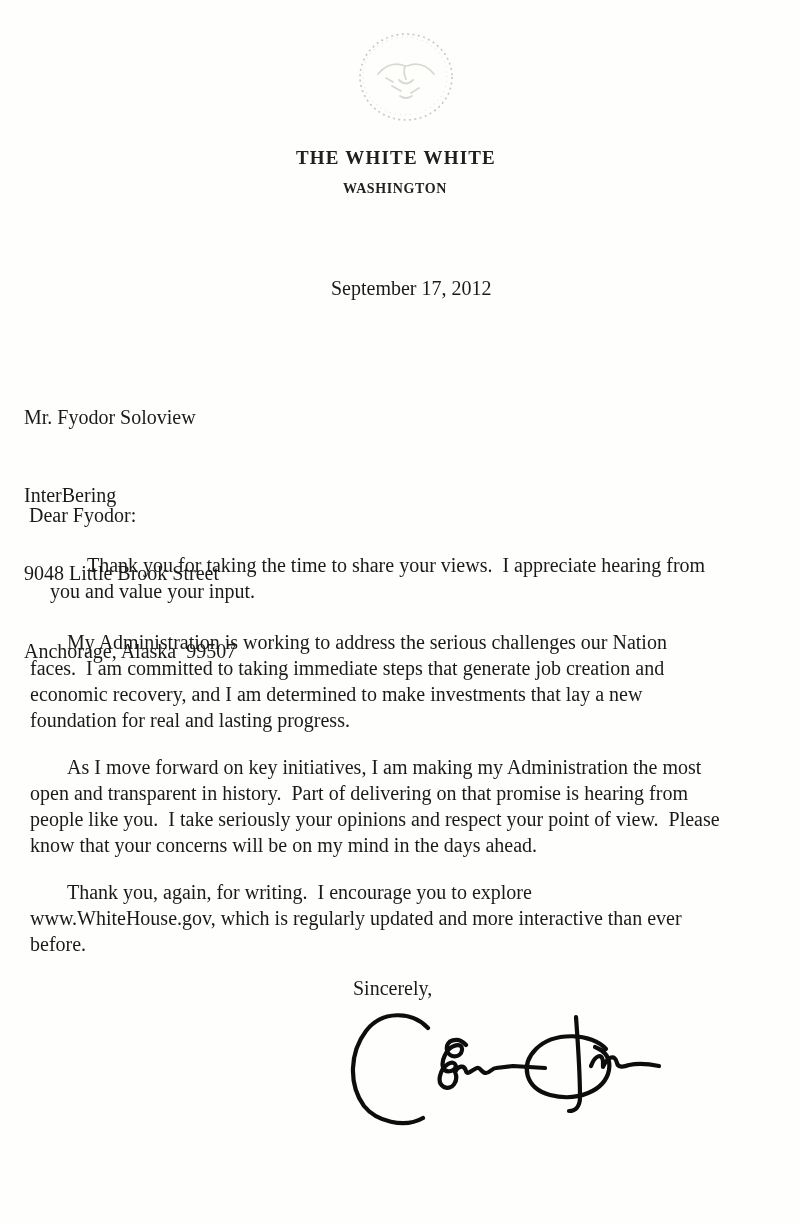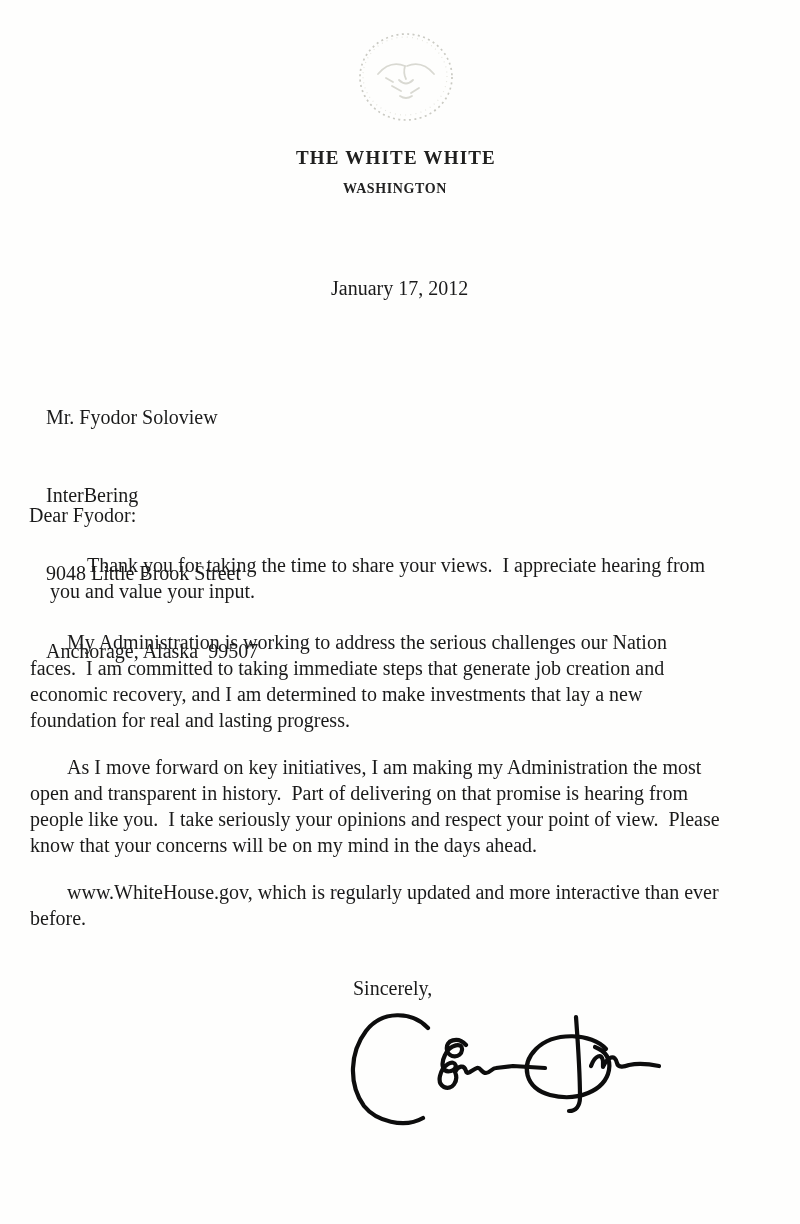--- a/index.html
+++ b/index.html
@@ -19,21 +19,21 @@
   .lh-sub{
     left:0;top:181px;width:790px;text-align:center;
     font-size:14px;font-weight:bold;letter-spacing:0.6px;color:#222;
   }
   
   .txt{
     font-size:20px;line-height:26px;color:#1a1a1a;
     white-space:pre-wrap;
   }
   .date{left:331px;top:275px;}
-  .recipient{left:46px;top:352px;}
+  .recipient{left:24px;top:352px;}
   .salutation{left:29px;top:502px;}
   .para{left:30px;width:766px;text-indent:37px;}
   .p1{top:552px;margin-left:20px;}
   .p2{top:629px;}
   .p3{top:754px;}
   .p4{top:879px;}
   .closing{left:353px;top:975px;}
   .weblink{text-underline-offset:3px;}
   .sig{left:346px;top:1006px;width:316px;height:140px;}
 </style>
@@ -51,42 +51,43 @@
     <path d="M36 56 l9 5"></path>
     <path d="M63 58 l-8 5"></path>
     <path d="M44 66 q6 4 12 0"></path>
     <path d="M30 48 l7 4"></path>
   </g>
 </svg>
 
 <div class="abs lh-title">THE WHITE WHITE</div>
 <div class="abs lh-sub">WASHINGTON</div>
 
-<div class="abs txt date">January 17, 2012</div>
+<div class="abs txt date">September 17, 2012</div>
 
 <div class="abs txt recipient">
   <div>Mr. Fyodor Soloview</div>
   <div>InterBering</div>
   <div>9048 Little Brook Street</div>
   <div>Anchorage, Alaska  99507</div>
 </div>
 
 <div class="abs txt salutation">Dear Fyodor:</div>
 
 <div class="abs txt para p1">Thank you for taking the time to share your views.  I appreciate hearing from
 you and value your input.</div>
 <div class="abs txt para p2">My Administration is working to address the serious challenges our Nation
 faces.  I am committed to taking immediate steps that generate job creation and
 economic recovery, and I am determined to make investments that lay a new
 foundation for real and lasting progress.</div>
 <div class="abs txt para p3">As I move forward on key initiatives, I am making my Administration the most
 open and transparent in history.  Part of delivering on that promise is hearing from
 people like you.  I take seriously your opinions and respect your point of view.  Please
 know that your concerns will be on my mind in the days ahead.</div>
-<div class="abs txt para p4"><span class="weblink">www.WhiteHouse.gov</span><span>, which is regularly updated and more interactive than ever
+<div class="abs txt para p4"><span>Thank you, again, for writing.  I encourage you to explore
+</span><span class="weblink">www.WhiteHouse.gov</span><span>, which is regularly updated and more interactive than ever
 before.</span></div>
 
 <div class="abs txt closing">Sincerely,</div>
 
 <svg class="abs sig" viewBox="0 0 316 140" fill="none" xmlns="http://www.w3.org/2000/svg">
   <g stroke="#0d0d0d" stroke-width="4.2" stroke-linecap="round" stroke-linejoin="round">
 
     <path d="M82 22 C66 5, 36 4, 20 25 C4 46, 2 78, 18 100 C30 115, 58 123, 77 112"></path>
 
     <path d="M120 39 C112 30, 99 34, 101 44 C103 53, 115 52, 116 44 C117 36, 104 38, 99 49 C94 59, 97 67, 105 65 C113 63, 110 53, 102 58 C94 63, 90 77, 98 81 C106 85, 113 75, 109 66 C112 60, 118 58, 120 65 C121 70, 127 63, 131 62 C135 61, 135 67, 140 67 C144 67, 146 62, 150 62 L167 60 L199 62"></path>

